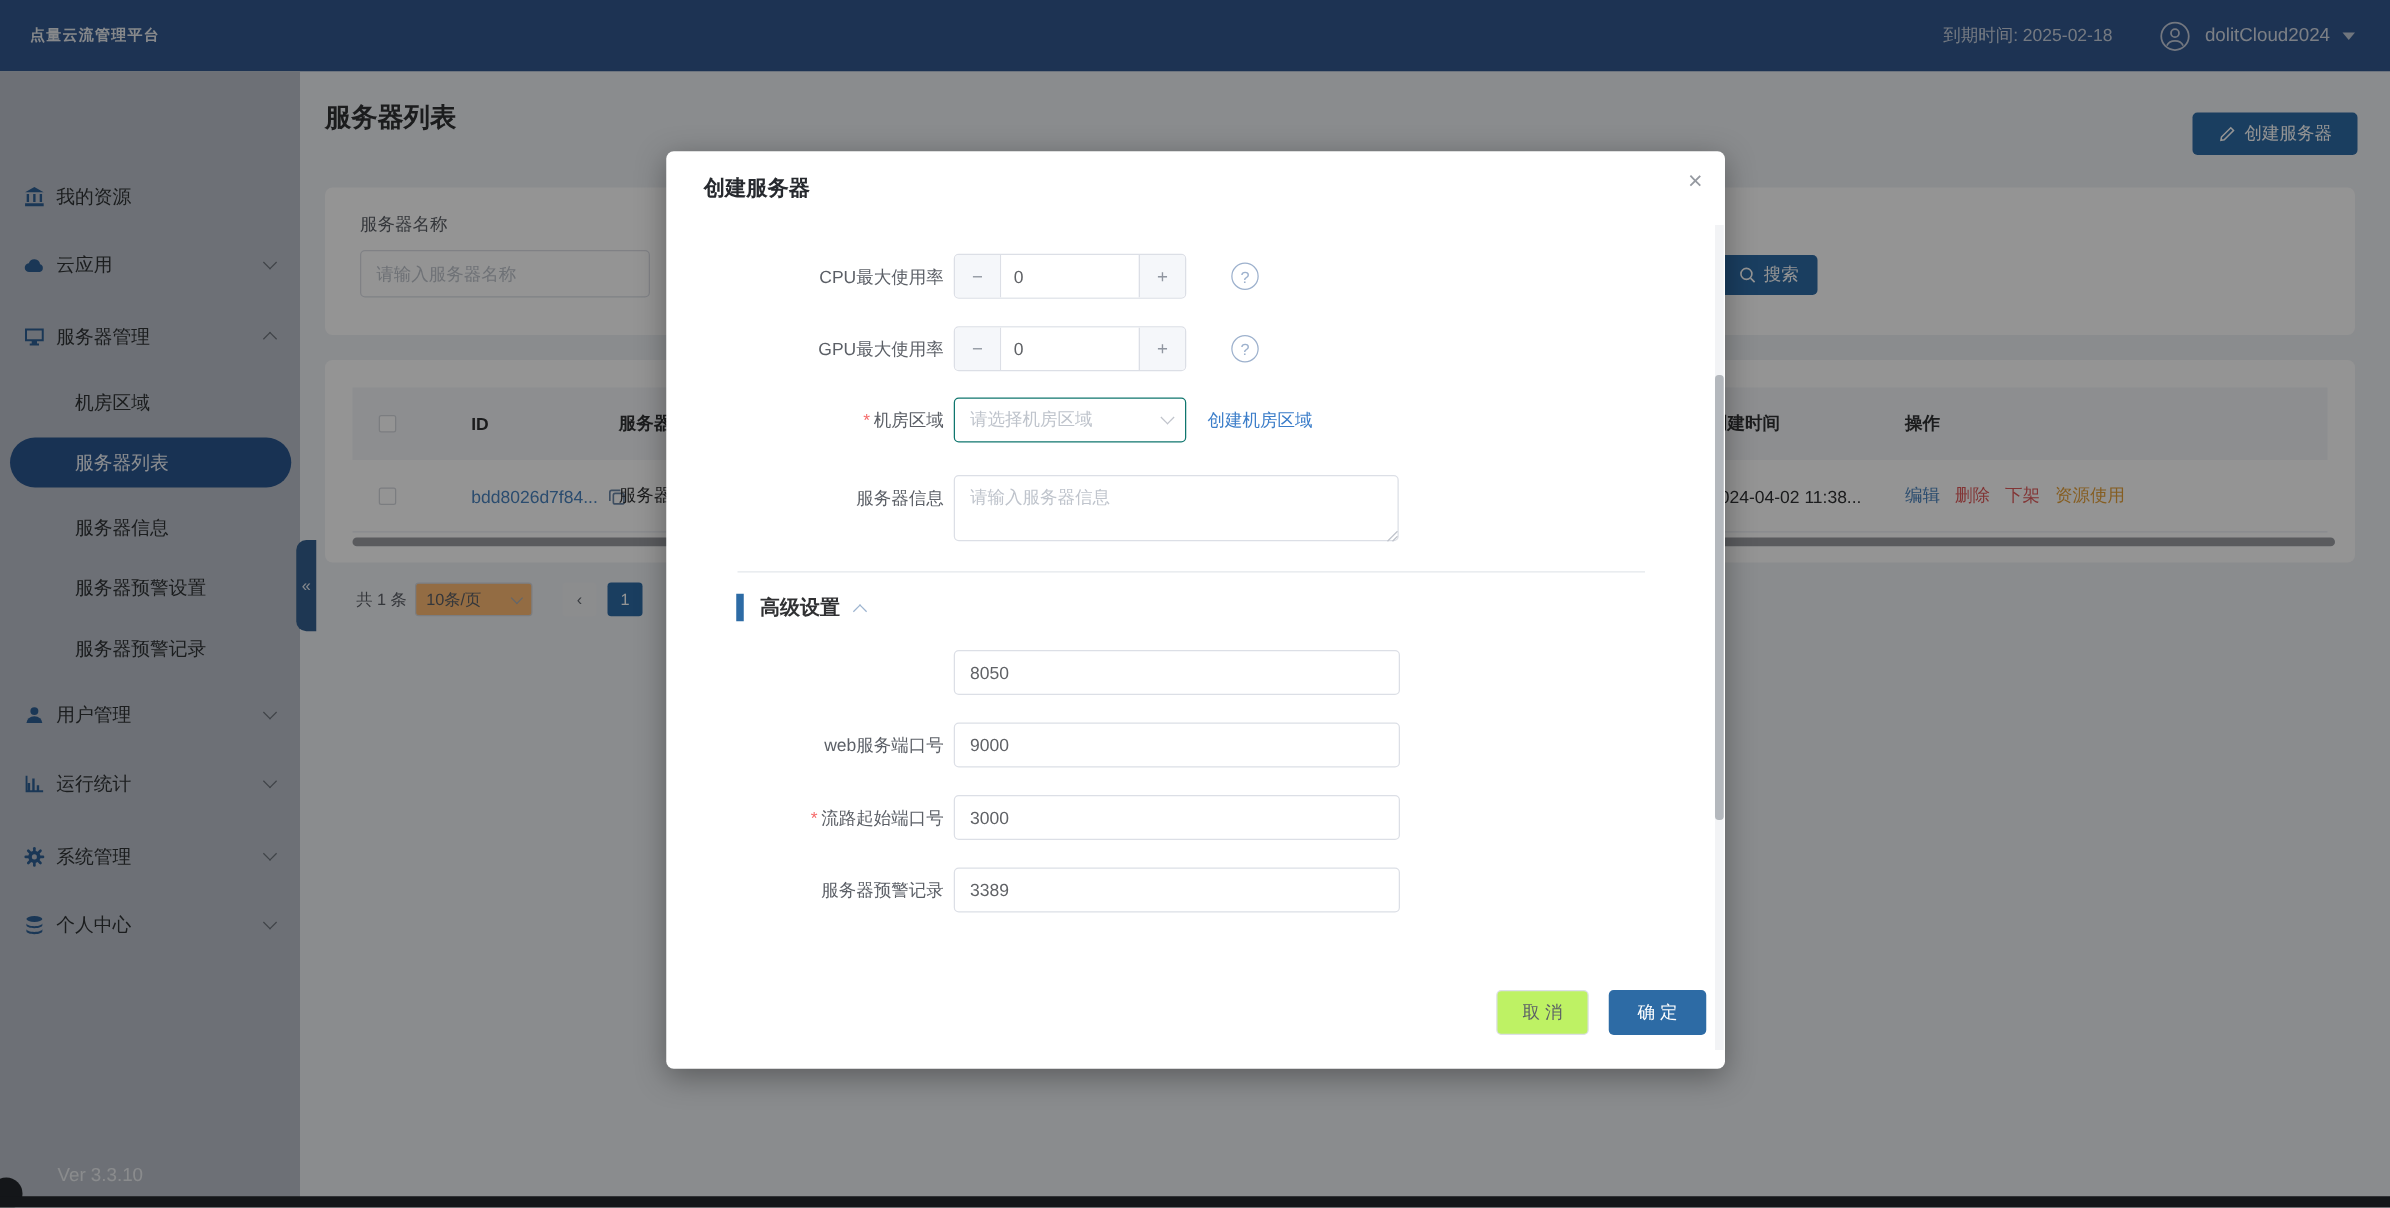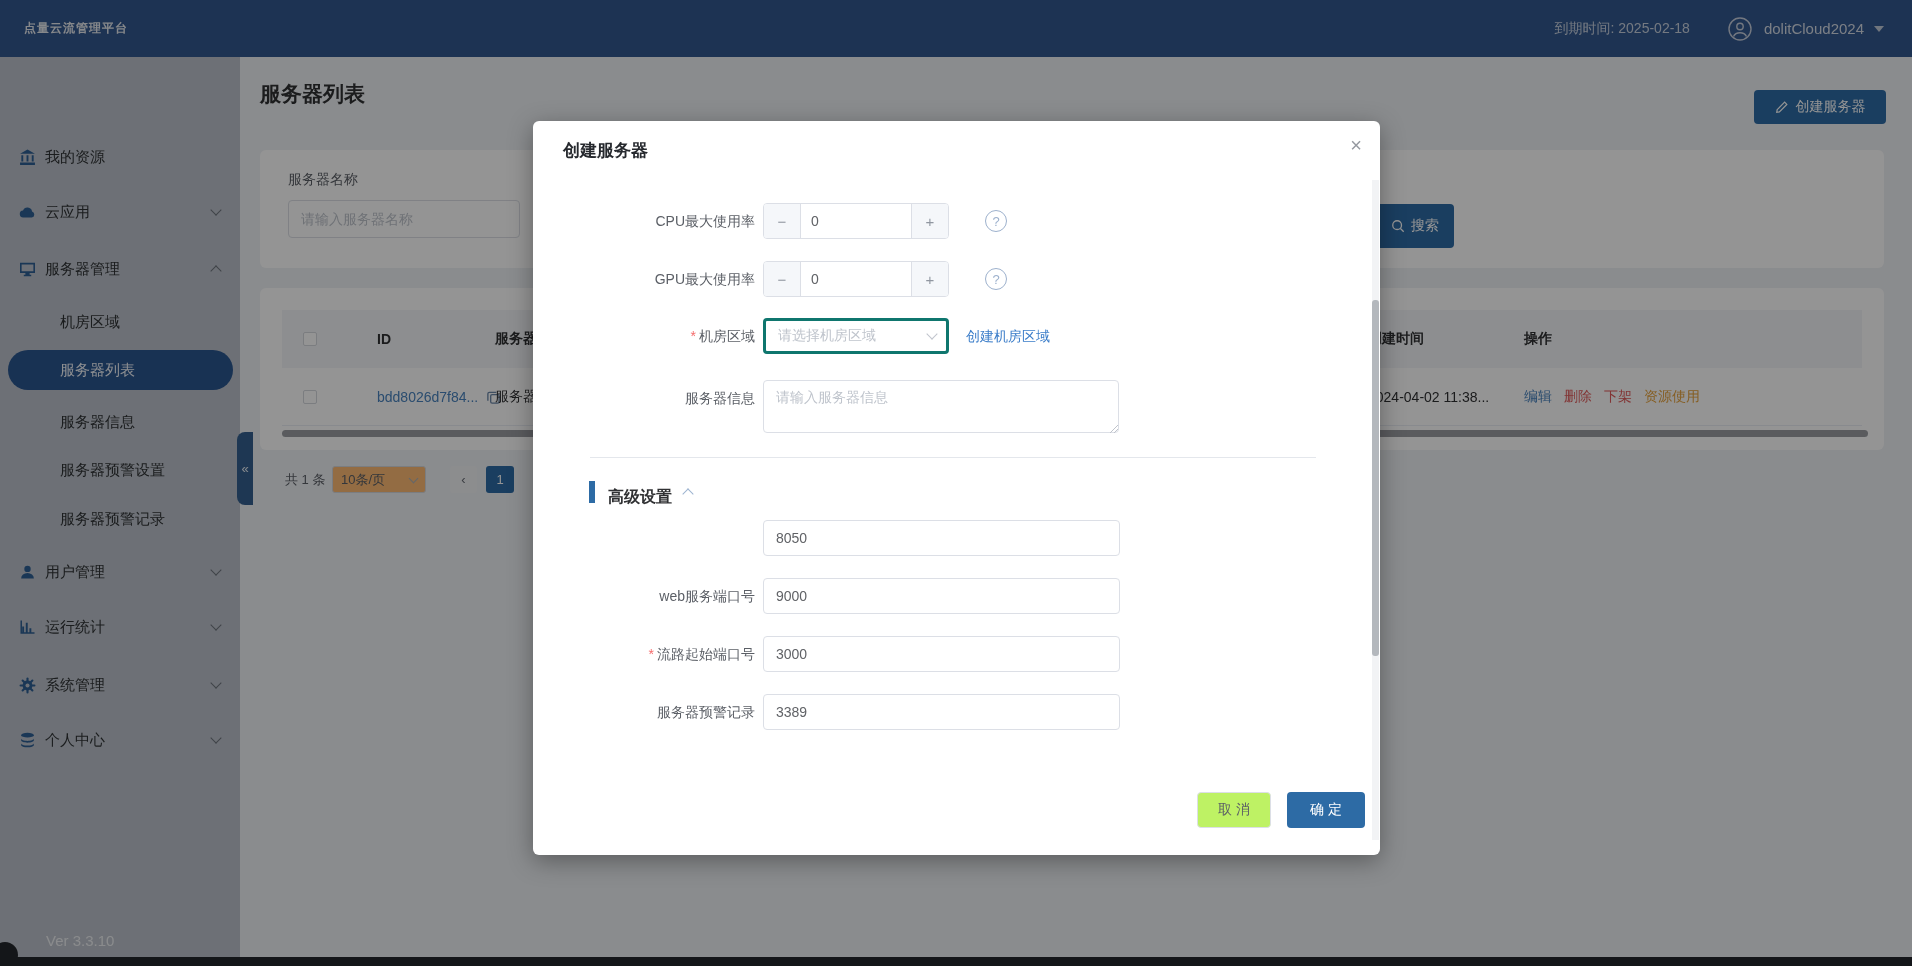--- a/index.html
+++ b/index.html
@@ -31,21 +31,21 @@
   
   .page-title { position:absolute; left:260px; top:80px; font-size:21px; font-weight:bold; color:#303133; }
   .btn-primary { background:#2d6ba5; color:#fff; border:none; border-radius:4px; font-size:14px; font-family:inherit; display:flex; align-items:center; justify-content:center; cursor:pointer; }
   .create-btn { position:absolute; left:1754px; top:90px; width:132px; height:34px; gap:7px; }
   .card { position:absolute; background:#fff; border-radius:6px; }
   .filter-card { left:260px; top:150px; width:1624px; height:118px; }
   .filter-label { position:absolute; left:28px; top:21px; font-size:14px; color:#5b5f66; }
   .text-input { border:1px solid #dcdfe6; border-radius:4px; font-size:14px; color:#606266; font-family:inherit; padding:0 12px; outline:none; }
   .text-input::placeholder { color:#bfc4cc; }
   .filter-input { position:absolute; left:28px; top:50px; width:232px; height:38px; }
-  .search-btn { position:absolute; left:1376px; top:204px; width:78px; height:44px; gap:6px; }
+  .search-btn { position:absolute; left:1376px; top:204px; width:78px; height:32px; gap:6px; }
 
   .table-card { left:260px; top:288px; width:1624px; height:162px; }
   .thead { position:absolute; left:22px; top:22px; width:1580px; height:58px; background:#f3f5f8; }
   .trow  { position:absolute; left:22px; top:80px; width:1580px; height:58px; border-bottom:1px solid #ebeef5; }
   .cell { position:absolute; top:0; height:58px; display:flex; align-items:center; font-size:14px; color:#303133; }
   .th { font-weight:bold; }
   .cb { width:14px; height:14px; border:1px solid #d4d7dd; border-radius:2px; background:#fff; }
   .c-check { left:21px; } .c-id { left:65px;margin-left:30px; } .c-name { left:213px; } .c-time { left:1086px; } .c-act { left:1242px; }
   .id-link { color:#4a84bf; cursor:pointer; }
   .copy-ico { width:15px; height:15px; margin-left:8px; }
@@ -72,31 +72,31 @@
   .dlg-close { position:absolute; right:18px; top:14px; font-size:20px; color:#9599a0; cursor:pointer; line-height:1; }
   .flabel { position:absolute; left:0; width:222px; height:36px; line-height:36px; text-align:right; font-size:14px; color:#5b5f66; }
   .req { color:#f56c6c; margin-right:3px; }
   .ctrl { position:absolute; left:230px; }
   .stepper { width:186px; height:36px; border:1px solid #dcdfe6; border-radius:4px; display:flex; overflow:hidden; }
   .step-btn { width:37px; background:#f5f7fa; color:#9096a0; font-size:15px; display:flex; align-items:center; justify-content:center; cursor:pointer; flex:none; }
   .step-minus { border-right:1px solid #dcdfe6; }
   .step-plus  { border-left:1px solid #dcdfe6; }
   .step-input { flex:1; min-width:0; border:none; outline:none; font-size:14px; color:#606266; padding-left:10px; font-family:inherit; }
   .help { position:absolute; left:452px; width:22px; height:22px; border:1.5px solid #9db1cd; border-radius:50%; color:#9db1cd; font-size:13px; display:flex; align-items:center; justify-content:center; }
-  .selbox { width:186px; height:36px; border:3px solid #0f766e; border-radius:4px; display:flex; align-items:center; justify-content:space-between; padding:0 10px 0 12px; cursor:pointer; }
+  .selbox { width:186px; height:36px; border:1px solid #0f766e; border-radius:4px; display:flex; align-items:center; justify-content:space-between; padding:0 10px 0 12px; cursor:pointer; }
   .sel-ph { font-size:14px; color:#bfc4cc; }
   .sel-chev { width:8px; height:8px; border-right:1.5px solid #c0c4cc; border-bottom:1.5px solid #c0c4cc; transform:rotate(45deg); margin-top:-4px; }
   .mini-link { position:absolute; left:433px; line-height:36px; font-size:14px; color:#3b7dc9; cursor:pointer; }
   .dlg-textarea { width:356px; height:53px; border:1px solid #dcdfe6; border-radius:4px; font-size:14px; font-family:inherit; color:#606266; padding:8px 12px; resize:none; outline:none; }
   .dlg-textarea::placeholder { color:#bfc4cc; }
   .resize-grip { position:absolute; left:576px; top:303px; width:10px; height:10px; }
   .divider { position:absolute; left:57px; top:336px; width:726px; height:1px; background:#e4e7ec; }
   .adv-head { position:absolute; left:56px; top:354px; display:flex; align-items:center; cursor:pointer; }
   .adv-bar { width:6px; height:22px; background:#2d6ba5; margin-right:13px; }
-  .adv-title { font-size:16px; font-weight:bold; color:#303133;margin-top:12px; }
+  .adv-title { font-size:16px; font-weight:bold; color:#303133; }
   .adv-chev { width:8px; height:8px; border-right:1.6px solid #9db4d0; border-bottom:1.6px solid #9db4d0; transform:rotate(-135deg); margin-left:12px; margin-top:5px; }
   .port-input { position:absolute; left:230px; width:357px; height:36px; }
   .dlg-footer-btn { position:absolute; top:671px; height:36px; border-radius:4px; font-size:14px; font-family:inherit; cursor:pointer; }
   .cancel-btn { left:664px; width:74px; background:#bef264; border:1px solid #dcdfe6; color:#5b5f66; }
   .confirm-btn { left:754px; width:78px; background:#2d6ba5; border:none; color:#fff; }
   .dlg-track { position:absolute; left:839px; top:59px; width:7px; height:660px; background:#f2f3f5; }
   .dlg-thumb { position:absolute; left:839px; top:179px; width:7px; height:356px; border-radius:3px; background:#b4b8bd; }
 </style>
 </head>
 <body>

